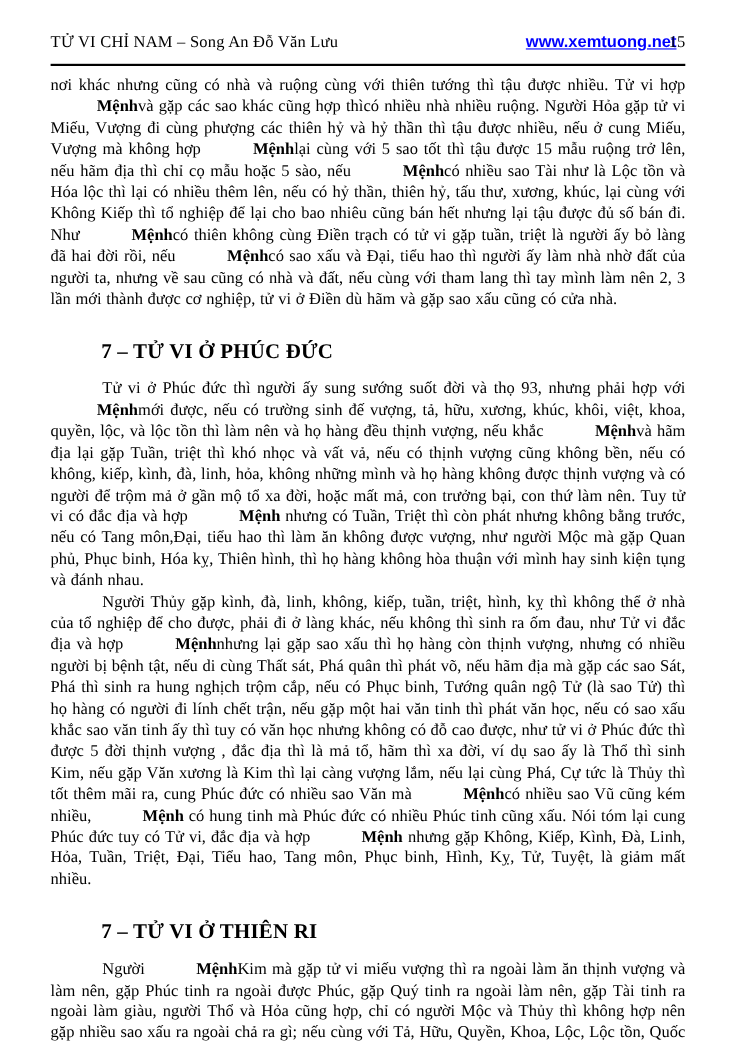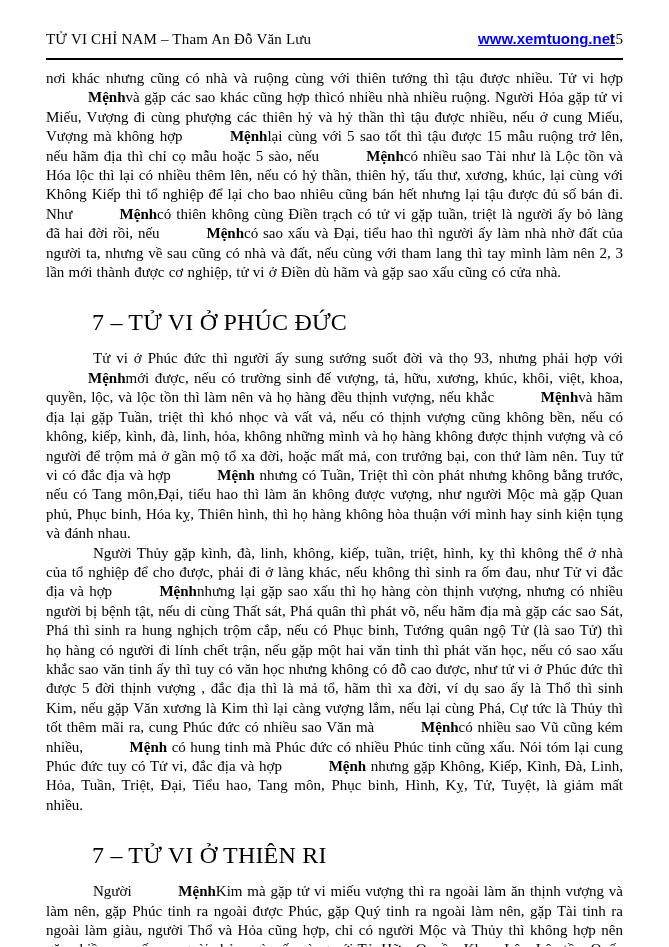--- a/index.html
+++ b/index.html
@@ -60,32 +60,32 @@
   }
   .para.indent {
     text-indent: 47px;
     font-family: Liberation Serif, serif;
   }
   .para b {
     font-weight: bold;
     margin-left: 42px;
   }
   .section-heading {
-    font-size: 24px;
-    font-weight: normal;
+    font-size: 19px;
+    font-weight: bold;
     margin: 27px 0 13px 46px;
     letter-spacing: 0.2px;
   }
 </style>
 </head>
 <body>
 
 <div class="page">
   <div class="header">
-    <span class="header-title">TỬ VI CHỈ NAM – Tham An Đỗ Văn Lưu</span>
+    <span class="header-title">TỬ VI CHỈ NAM – Song An Đỗ Văn Lưu</span>
     <span class="header-right">
       <a class="header-link">www.xemtuong.net</a>
       <span class="page-number">15</span>
     </span>
   </div>
   <div class="doc-body">
       <p class="para"><span>nơi khác  nhưng cũng có nhà và ruộng cùng với thiên tướng thì tậu được nhiều. Tử vi hợp </span><b>Mệnh</b><span>và gặp các sao khác cũng hợp thìcó nhiều nhà nhiều ruộng. Người Hỏa gặp tử vi  Miếu, Vượng đi cùng phượng các thiên hỷ và hỷ thần thì tậu được nhiều, nếu ở cung Miếu, Vượng mà không hợp </span><b>Mệnh</b><span>lại cùng với 5 sao tốt thì tậu được 15 mẫu ruộng trở lên, nếu hãm địa thì chỉ cọ mẫu hoặc 5 sào, nếu </span><b>Mệnh</b><span>có nhiều sao Tài như là Lộc tồn và Hóa lộc thì lại có nhiều thêm lên, nếu có hỷ thần, thiên hỷ, tấu thư, xương, khúc, lại cùng với Không Kiếp thì tổ nghiệp để lại cho bao nhiêu cũng bán hết nhưng lại tậu được đủ số bán đi. Như </span><b>Mệnh</b><span>có thiên không cùng Điền trạch có tử vi gặp tuần, triệt là người ấy bỏ làng đã hai đời rồi, nếu </span><b>Mệnh</b><span>có sao xấu và Đại, tiểu hao thì người ấy làm nhà nhờ đất của người ta, nhưng về sau cũng có nhà và đất, nếu cùng với tham lang thì tay mình làm nên 2, 3 lần mới thành được cơ nghiệp, tử vi ở Điền dù hãm và gặp sao xấu cũng có cửa nhà.</span></p>
       <h2 class="section-heading">7 – TỬ VI Ở PHÚC ĐỨC</h2>
       <p class="para indent"><span>Tử vi ở Phúc đức thì người ấy sung sướng suốt đời và thọ 93, nhưng phải hợp với </span><b>Mệnh</b><span>mới được, nếu có trường sinh đế vượng, tả, hữu, xương, khúc, khôi, việt, khoa, quyền, lộc, và lộc tồn thì làm nên và họ hàng đều thịnh vượng, nếu khắc </span><b>Mệnh</b><span>và hãm địa lại gặp Tuần, triệt thì khó nhọc và vất vả, nếu có thịnh vượng cũng không bền, nếu có không, kiếp, kình, đà, linh, hỏa, không những mình và họ hàng không được thịnh vượng và có người để trộm mả ở gần mộ tổ xa đời, hoặc mất mả, con trưởng bại, con thứ làm nên. Tuy tử vi có đắc địa và hợp </span><b>Mệnh</b><span> nhưng có Tuần, Triệt thì còn phát nhưng không bằng trước, nếu có Tang môn,Đại, tiểu hao thì làm ăn không được vượng, như người Mộc mà gặp Quan phủ, Phục binh, Hóa kỵ, Thiên hình, thì họ hàng không hòa thuận với mình hay sinh kiện tụng và đánh nhau.</span></p>
       <p class="para indent"><span>Người Thủy gặp kình, đà, linh, không, kiếp, tuần, triệt, hình, kỵ thì không thể ở nhà của tổ nghiệp để cho được, phải đi ở làng khác, nếu không thì sinh ra ốm đau, như Tử vi đắc địa và hợp </span><b>Mệnh</b><span>nhưng lại gặp sao xấu thì họ hàng còn thịnh vượng, nhưng có nhiều người bị bệnh tật, nếu di cùng Thất sát, Phá quân thì phát võ, nếu hãm địa mà gặp các sao Sát, Phá thì  sinh ra hung nghịch trộm cắp, nếu có Phục binh, Tướng quân ngộ Tử (là sao Tử) thì họ hàng có người đi lính chết trận, nếu gặp một hai văn tinh thì phát văn học, nếu có sao xấu khắc sao văn tinh ấy thì tuy có văn học nhưng không có đỗ cao được, như tử vi ở Phúc đức thì được 5 đời thịnh vượng , đắc địa thì là mả tổ, hãm thì xa đời, ví dụ sao ấy là Thổ thì sinh Kim, nếu gặp Văn xương là Kim thì lại càng vượng lắm, nếu lại cùng Phá, Cự tức là Thủy thì tốt thêm mãi ra, cung Phúc đức có nhiều sao Văn mà </span><b>Mệnh</b><span>có nhiều sao Vũ cũng kém nhiều, </span><b>Mệnh</b><span> có hung tinh mà Phúc đức có nhiều Phúc tinh cũng xấu. Nói tóm lại cung Phúc đức tuy có Tử vi, đắc địa và hợp </span><b>Mệnh</b><span> nhưng gặp Không, Kiếp, Kình, Đà, Linh, Hỏa, Tuần, Triệt, Đại, Tiểu hao, Tang môn, Phục binh, Hình, Kỵ, Tử, Tuyệt, là giảm mất nhiều.</span></p>

